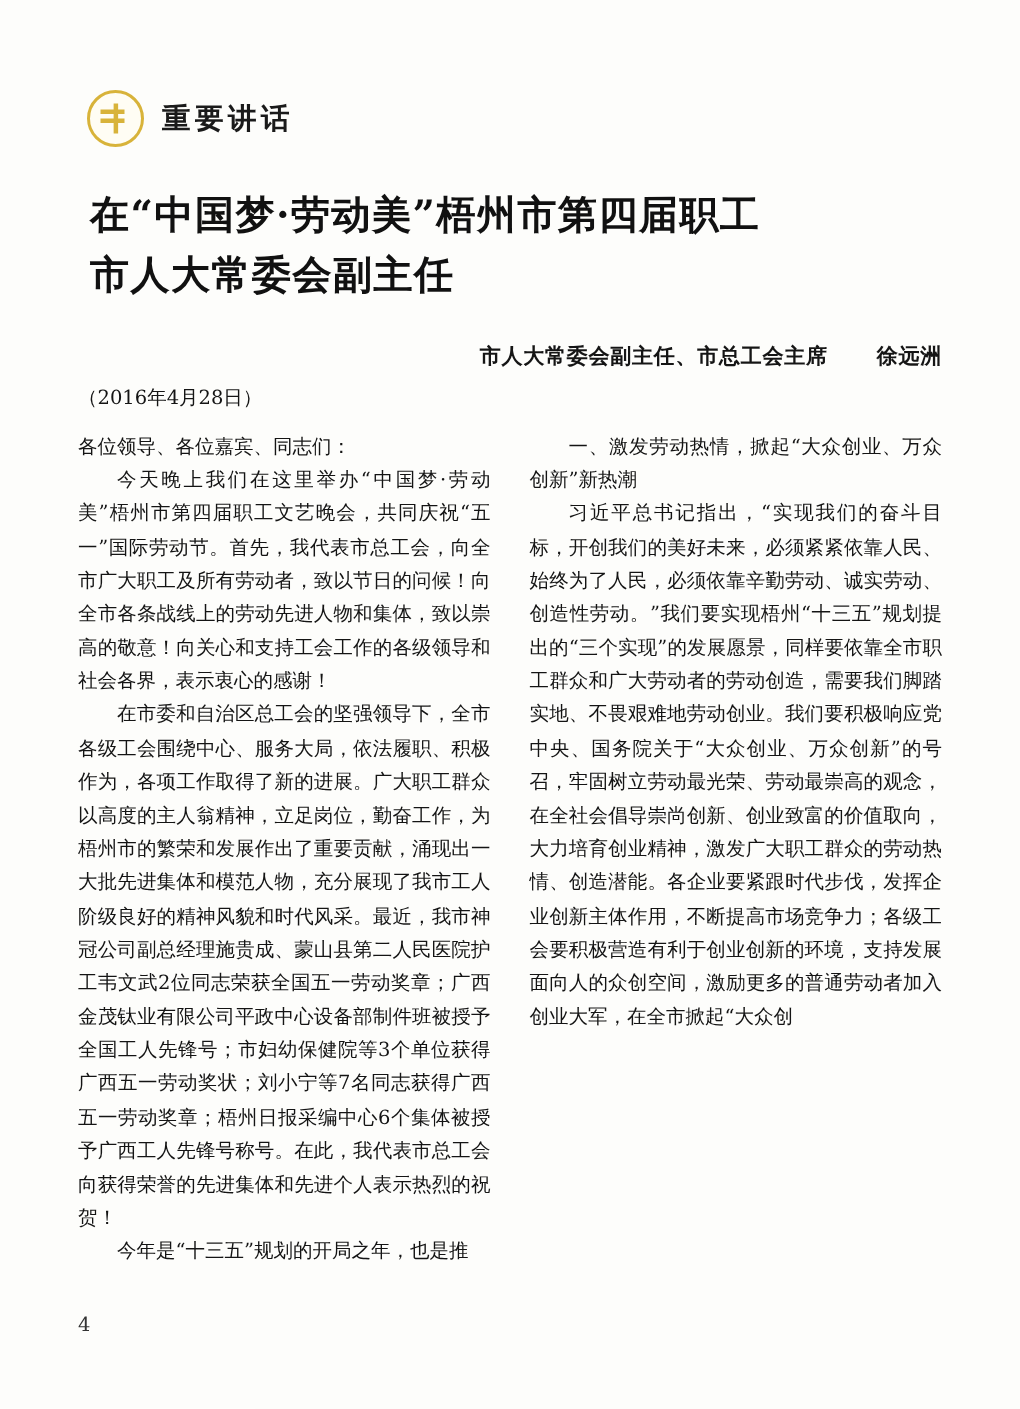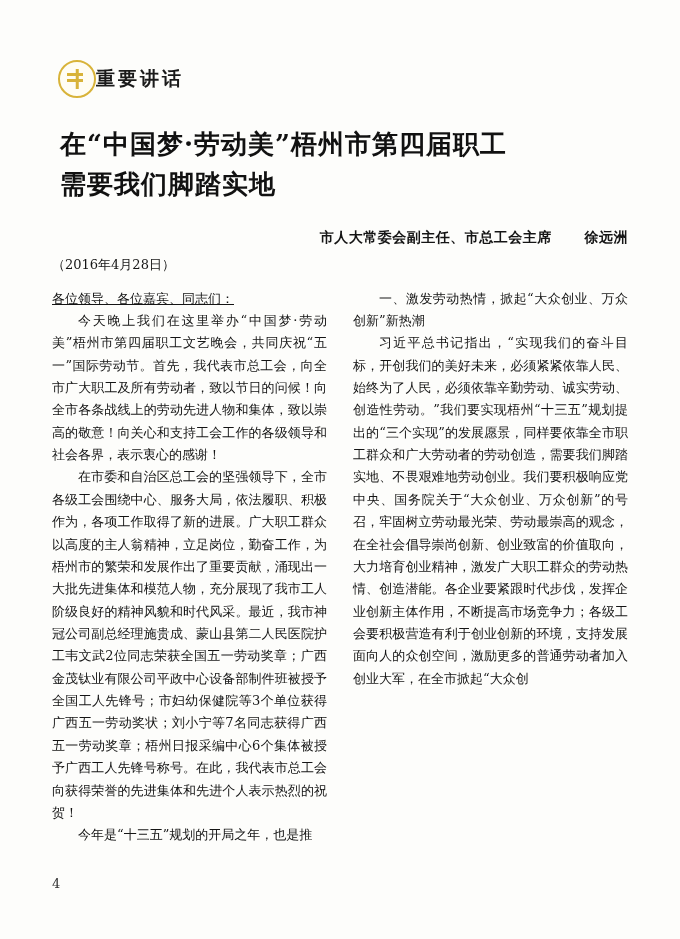--- a/index.html
+++ b/index.html
@@ -20,20 +20,21 @@
     height: 939px;
     box-sizing: border-box;
     padding: 60px 52px 40px 52px;
     background: #fdfdfb;
   }
 
   
   .header {
     display: flex;
     align-items: center;
+    gap: 12px;
     margin-left: 6px;
     margin-bottom: 26px;
   }
   .badge-icon {
     width: 34px;
     height: 34px;
     border-radius: 50%;
     border: 2.5px solid #d8b33a;
     position: relative;
     flex: 0 0 auto;
@@ -113,21 +114,20 @@
     text-align: justify;
     text-justify: inter-ideograph;
     color: #141414;
   }
   .col p {
     margin: 0;
     text-indent: 2em;
   }
   .col p.noindent {
     text-indent: 0;
-    text-decoration: underline;
   }
   .col p.bold-head {
     font-weight: normal;
   }
 
   
   .folio {
     position: absolute;
     left: 52px;
     bottom: 48px;
@@ -141,21 +141,21 @@
 
 <div class="page">
 
   <div class="header">
     <div class="badge-icon"></div>
     <div class="badge-text">重要讲话</div>
   </div>
 
   <div class="title-block">
     <div class="doc-title-line">在“中国梦·劳动美”梧州市第四届职工</div>
-    <div class="doc-title-line">需要我们脚踏实地</div>
+    <div class="doc-title-line">市人大常委会副主任</div>
   </div>
 
   <div class="byline">
     <span>市人大常委会副主任、市总工会主席</span>
     <span class="sep"></span>
     <span>徐远洲</span>
   </div>
   <div class="dateline">（2016年4月28日）</div>
 
   <div class="columns">

